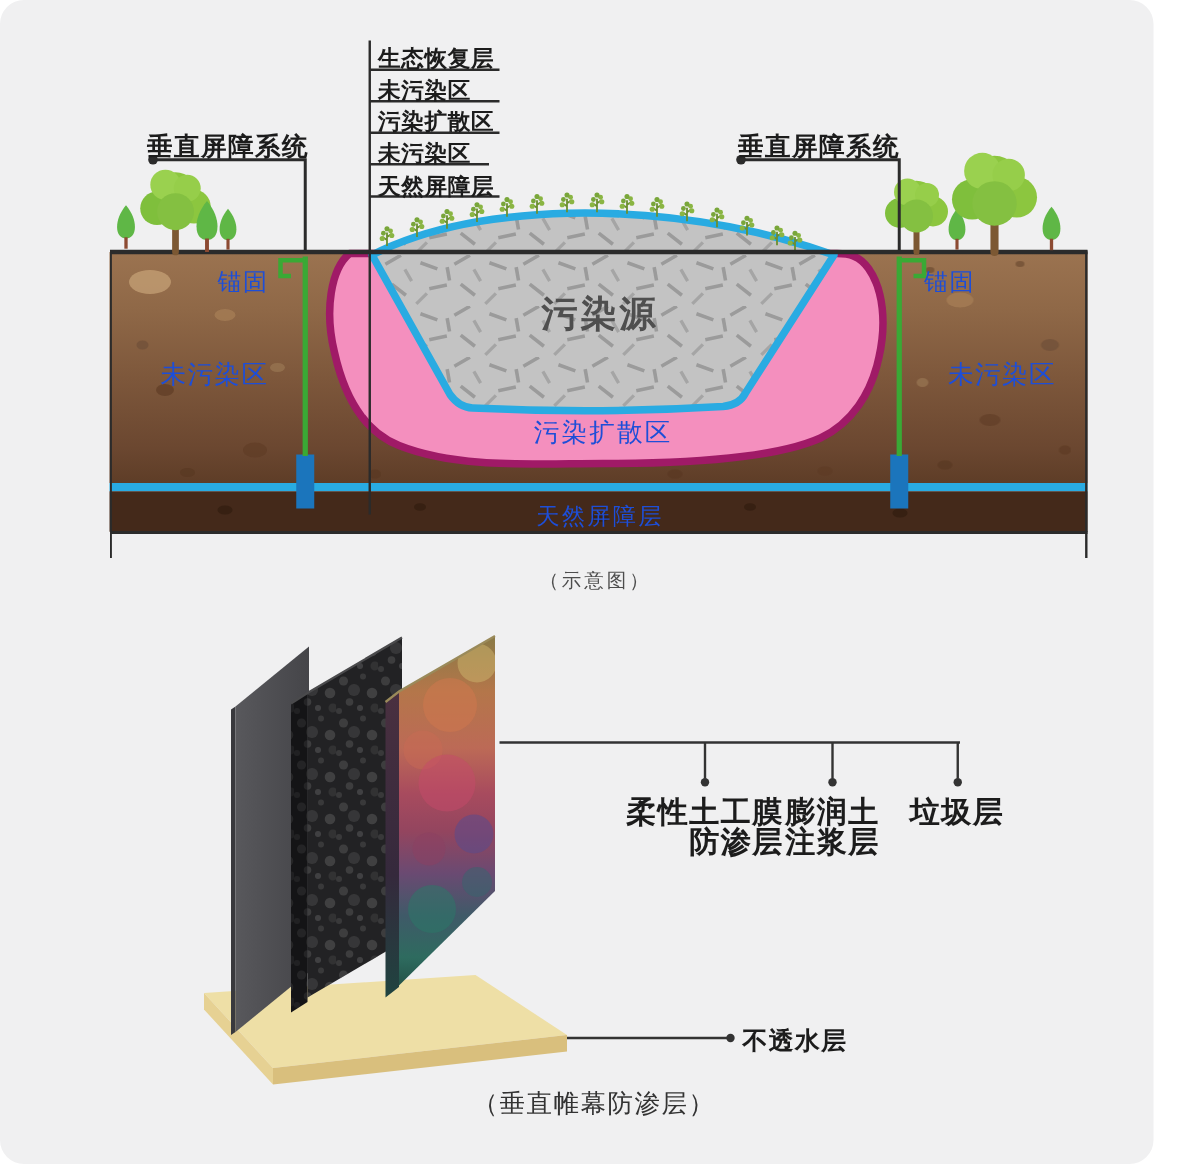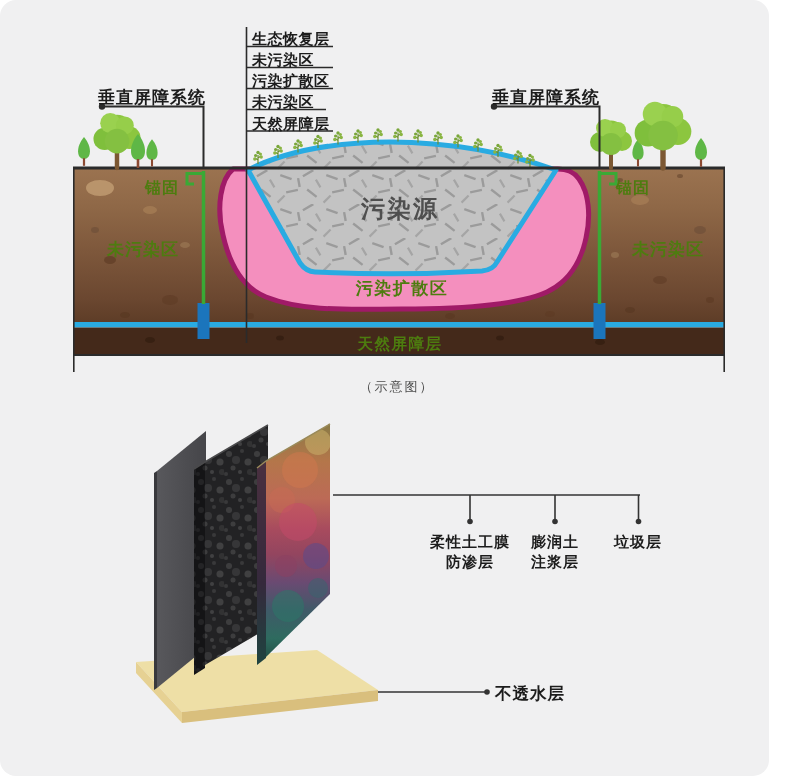--- a/index.html
+++ b/index.html
@@ -1,25 +1,25 @@
 <!DOCTYPE html>
 <html><head>
 <meta charset="utf-8">
 <style>
   html,body{margin:0;padding:0;background:#ffffff;}
   body{font-family:"Liberation Sans","DejaVu Sans",sans-serif;}
   .card{position:relative;width:769px;height:776px;background:#f0f0f1;border-radius:16px;overflow:hidden;}
   .art{position:absolute;left:0;top:0;width:800px;height:776px;}
   .lbl{position:absolute;white-space:nowrap;color:#1c1c1c;}
-  .center{transform:translateX(-50%);text-align:center;}
+  .center{transform:translateX(-50%);text-align:right;}
   .legend-item{left:252px;font-size:15px;font-weight:600;letter-spacing:0.5px;}
   .vb{font-size:17px;font-weight:700;letter-spacing:1px;}
-  .white{color:#4d7c0f;font-weight:700;}
+  .white{color:#1d4ed8;font-weight:400;}
   .cap{color:#4d4d4d;font-size:13px;letter-spacing:2px;}
-  .curtain-lbl{font-size:15px;font-weight:600;line-height:20px;letter-spacing:1px;}
+  .curtain-lbl{font-size:20px;font-weight:600;line-height:20px;letter-spacing:1px;}
 </style>
 </head>
 <body>
 
 <div class="card">
 
 <svg class="art" viewBox="0 0 800 776">
   <defs>
     <linearGradient id="soilGrad" x1="0" y1="0" x2="0" y2="1">
       <stop offset="0" stop-color="#9b7350"></stop>
@@ -283,14 +283,15 @@
 <div class="lbl curtain-lbl center" style="left:555px;top:532px;">
   <div>膨润土</div>
   <div>注浆层</div>
 </div>
 <div class="lbl curtain-lbl center" style="left:638px;top:532px;">
   <div>垃圾层</div>
 </div>
 
 <div class="lbl" style="left:495px;top:683px;font-size:16.5px;font-weight:700;letter-spacing:1px;">不透水层</div>
 
+<div class="lbl center" style="left:396px;top:724px;font-size:17px;color:#333;letter-spacing:1px;">（垂直帷幕防渗层）</div>
 
 </div>
 
 </body></html>

